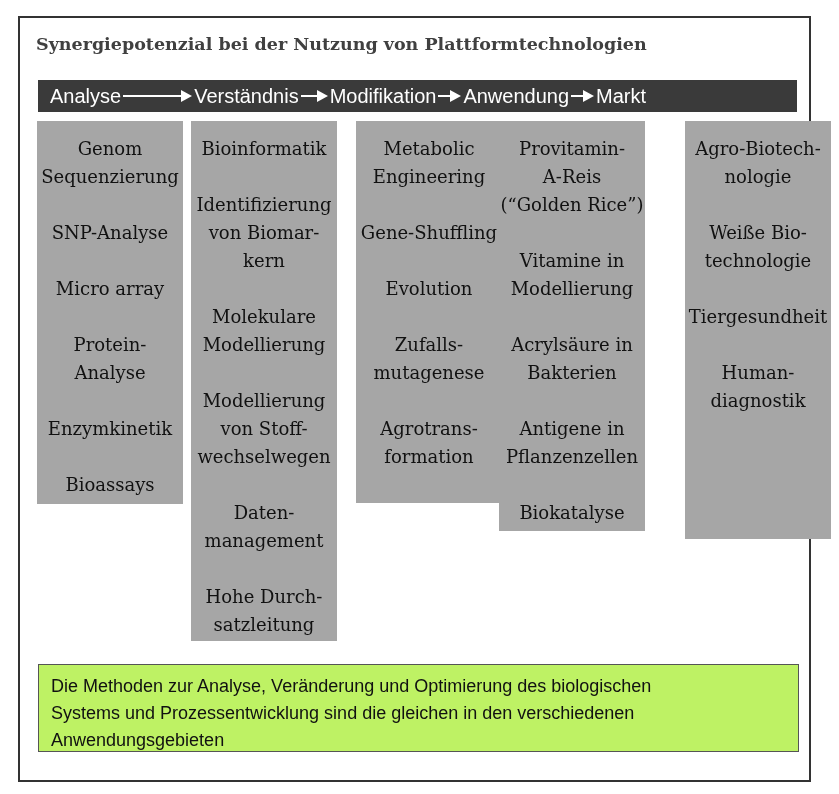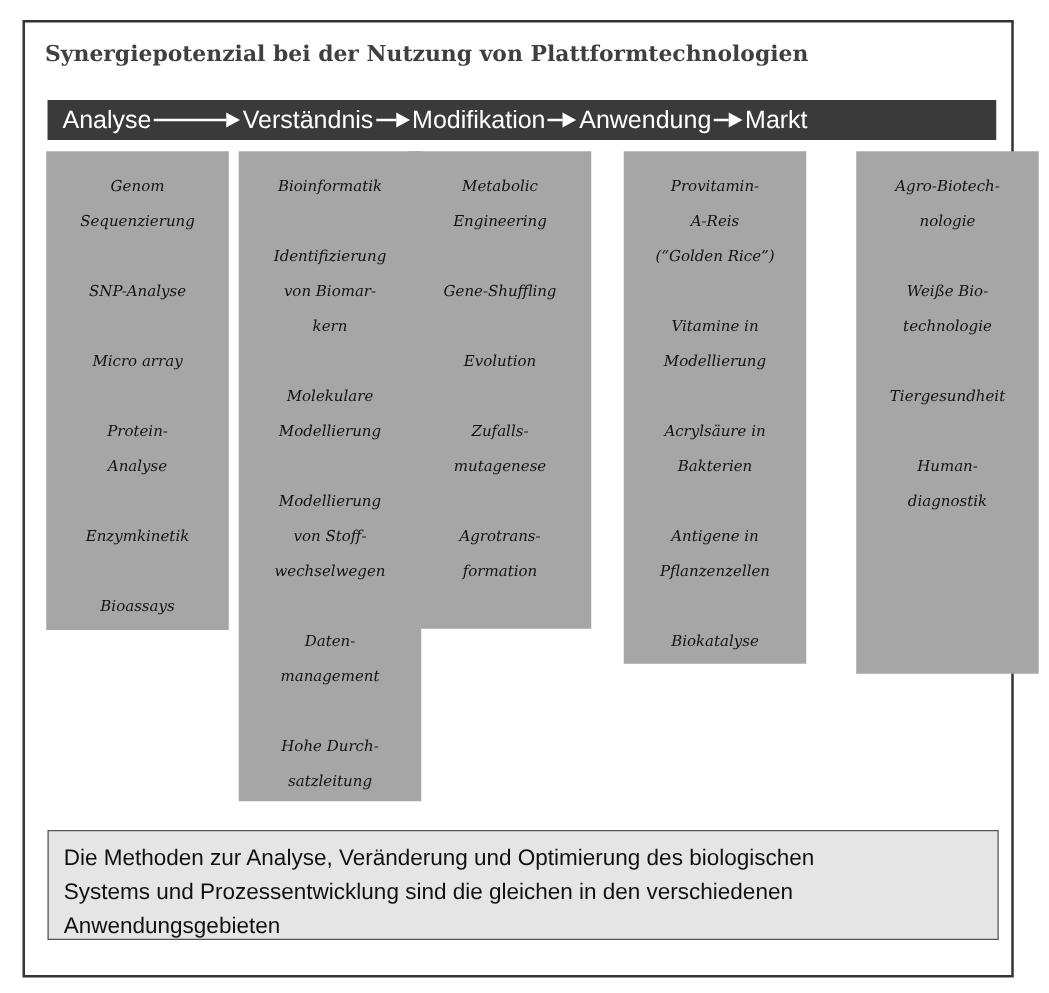--- a/index.html
+++ b/index.html
@@ -21,28 +21,28 @@
     }
     .stage { display: inline-block; }
     .arrow { display: inline-flex; align-items: center; margin: 0 2px; }
     .arrow .line { height: 2px; background: #fff; }
     .arrow .head {
       width: 0; height: 0; border-top: 6px solid transparent; border-bottom: 6px solid transparent;
       border-left: 11px solid #fff;
     }
     .col {
       position: absolute; top: 121px; width: 146px; background: #a6a6a6;
-      font-family: "DejaVu Serif", serif; font-size: 12px; color: #111;
-      text-align: center; box-sizing: border-box; padding-top: 14px; font-style: italic;
+      font-family: "DejaVu Serif", serif; font-size: 18px; color: #111;
+      text-align: center; box-sizing: border-box; padding-top: 14px;
     }
     .item { line-height: 28px; margin-bottom: 28px; }
     .item:last-child { margin-bottom: 12px; }
     .note {
       position: absolute; left: 38px; top: 664px; width: 761px; height: 88px;
-      border: 1px solid #555; box-sizing: border-box; background: #e5e5e5;
+      border: 1px solid #555; box-sizing: border-box; background: #bef264;
       font-family: "Liberation Sans", sans-serif; font-size: 18px; color: #111;
       padding: 8px 10px 0 12px; line-height: 27px;
     }
   </style>
 </head>
 <body>
 
 <div class="frame"></div>
 
 <div class="title">Synergiepotenzial bei der Nutzung von Plattformtechnologien</div>
@@ -113,21 +113,21 @@
     </div>
     <div class="item">
       <div>Daten-</div>
       <div>management</div>
     </div>
     <div class="item">
       <div>Hohe Durch-</div>
       <div>satzleitung</div>
     </div>
   </div>
-<div class="col" style="left:327px; height:382px;">
+<div class="col" style="left:356px; height:382px;">
     <div class="item">
       <div>Metabolic</div>
       <div>Engineering</div>
     </div>
     <div class="item">
       <div>Gene-Shuffling</div>
     </div>
     <div class="item">
       <div>Evolution</div>
     </div>

